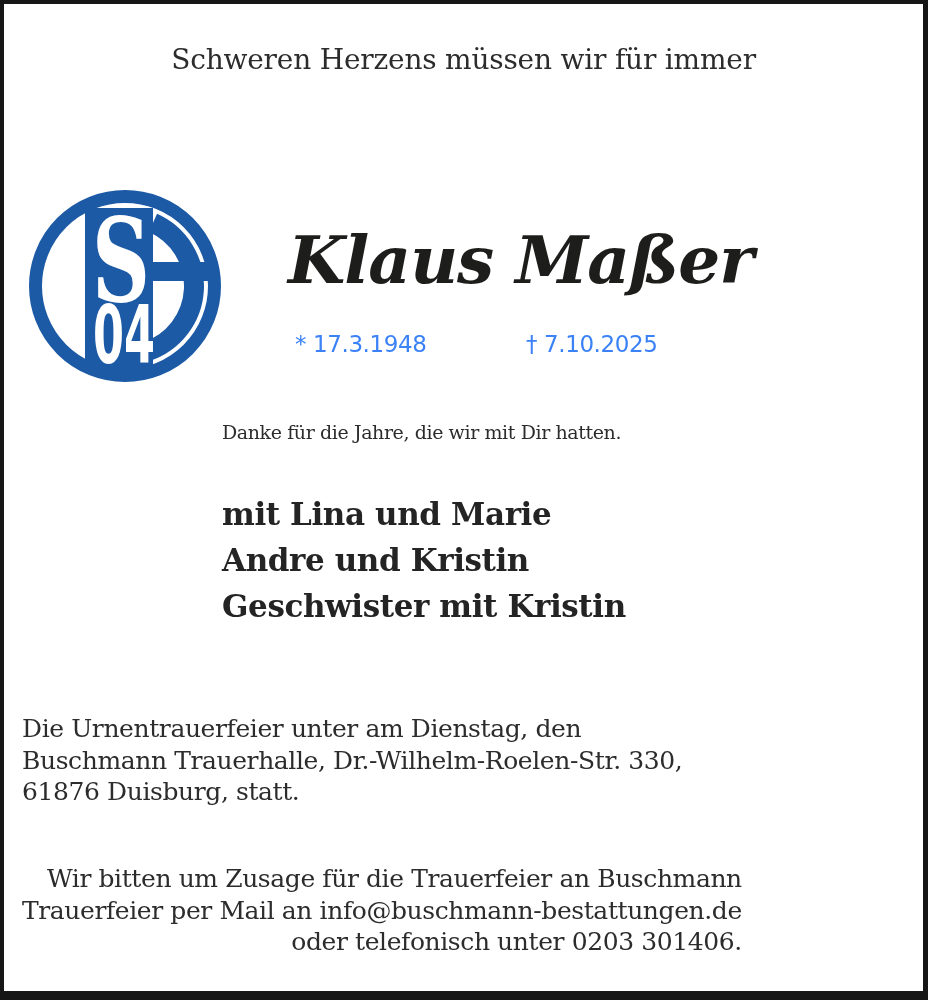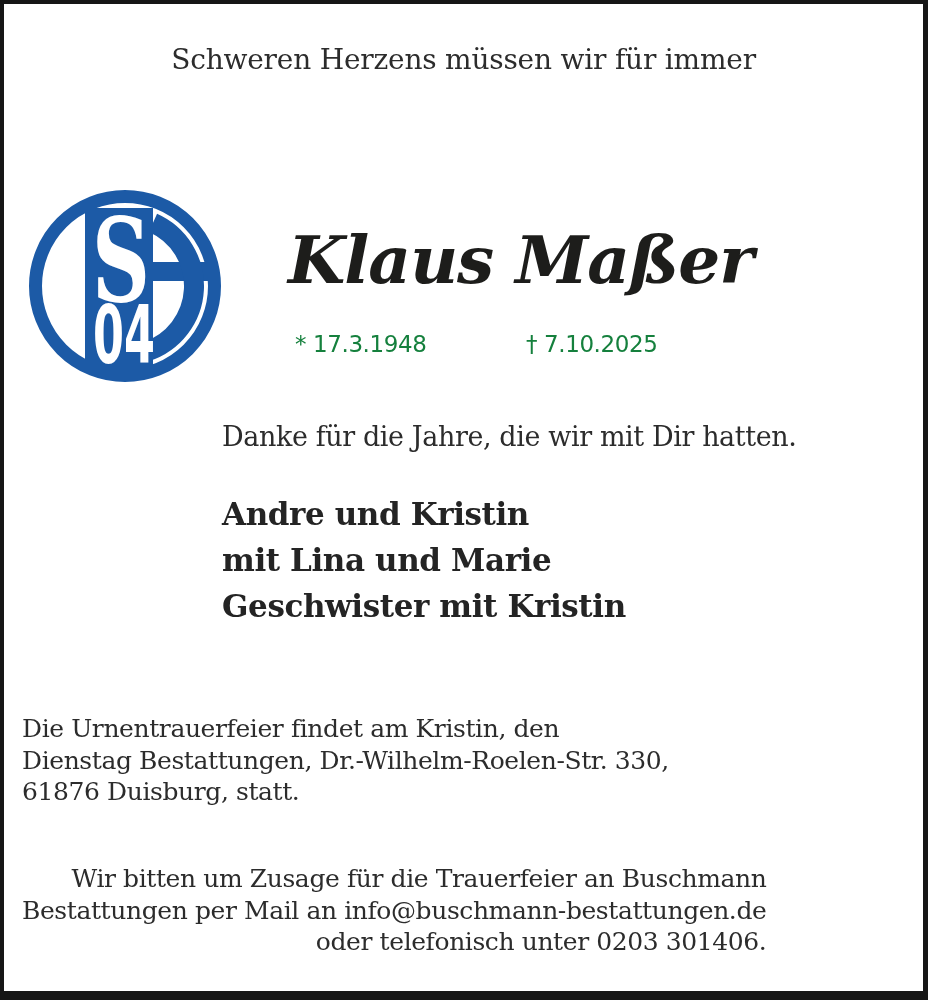--- a/index.html
+++ b/index.html
@@ -16,26 +16,26 @@
   .logo{position:absolute;left:24px;top:182px;width:195px;height:200px;}
   .logo-s{font-family:"DejaVu Serif",serif;font-weight:bold;}
   .logo-04{font-family:"DejaVu Sans",sans-serif;font-weight:bold;}
   .name{
     position:absolute;left:226px;top:221px;width:480px;text-align:right;
     font-size:66px;line-height:70px;font-weight:bold;font-style:italic;
     color:#1d1d1b;letter-spacing:-1px;white-space:nowrap;margin-left:43px;
   }
   .date{
     position:absolute;top:327px;font-family:"DejaVu Sans",sans-serif;
-    font-size:23px;color:#15803d;letter-spacing:-0.4px;white-space:nowrap;
+    font-size:23px;color:#3b82f6;letter-spacing:-0.4px;white-space:nowrap;
   }
   .birth{left:291px;}
   .death{left:522px;}
   .tribute{
-    position:absolute;left:218px;top:417px;font-size:27px;
+    position:absolute;left:218px;top:417px;font-size:19px;
     letter-spacing:-0.4px;white-space:nowrap;
   }
   .mourners{
     position:absolute;left:218px;top:487px;font-size:31px;font-weight:bold;
     line-height:46px;color:#242424;letter-spacing:-0.4px;
   }
   .para{
     position:absolute;left:18px;font-size:25px;line-height:31.5px;
     letter-spacing:-0.4px;white-space:nowrap;
   }
@@ -62,30 +62,30 @@
   </svg>
 
   <div class="name">Klaus Maßer</div>
 
   <div class="date birth">* 17.3.1948</div>
   <div class="date death">† 7.10.2025</div>
 
   <div class="tribute">Danke für die Jahre, die wir mit Dir hatten.</div>
 
   <div class="mourners">
+    <div>mit Lina und Marie</div>
     <div>Andre und Kristin</div>
-    <div>mit Lina und Marie</div>
     <div>Geschwister mit Kristin</div>
   </div>
 
   <div class="para service">
-    <div>Die Urnentrauerfeier findet am Kristin, den</div>
-    <div>Dienstag Bestattungen, Dr.-Wilhelm-Roelen-Str. 330,</div>
+    <div>Die Urnentrauerfeier unter am Dienstag, den</div>
+    <div>Buschmann Trauerhalle, Dr.-Wilhelm-Roelen-Str. 330,</div>
     <div>61876 Duisburg, statt.</div>
   </div>
 
   <div class="para rsvp">
     <div>Wir bitten um Zusage für die Trauerfeier an Buschmann</div>
-    <div>Bestattungen per Mail an info@buschmann-bestattungen.de</div>
+    <div>Trauerfeier per Mail an info@buschmann-bestattungen.de</div>
     <div>oder telefonisch unter 0203 301406.</div>
   </div>
 
 </div>
 
 </body></html>

